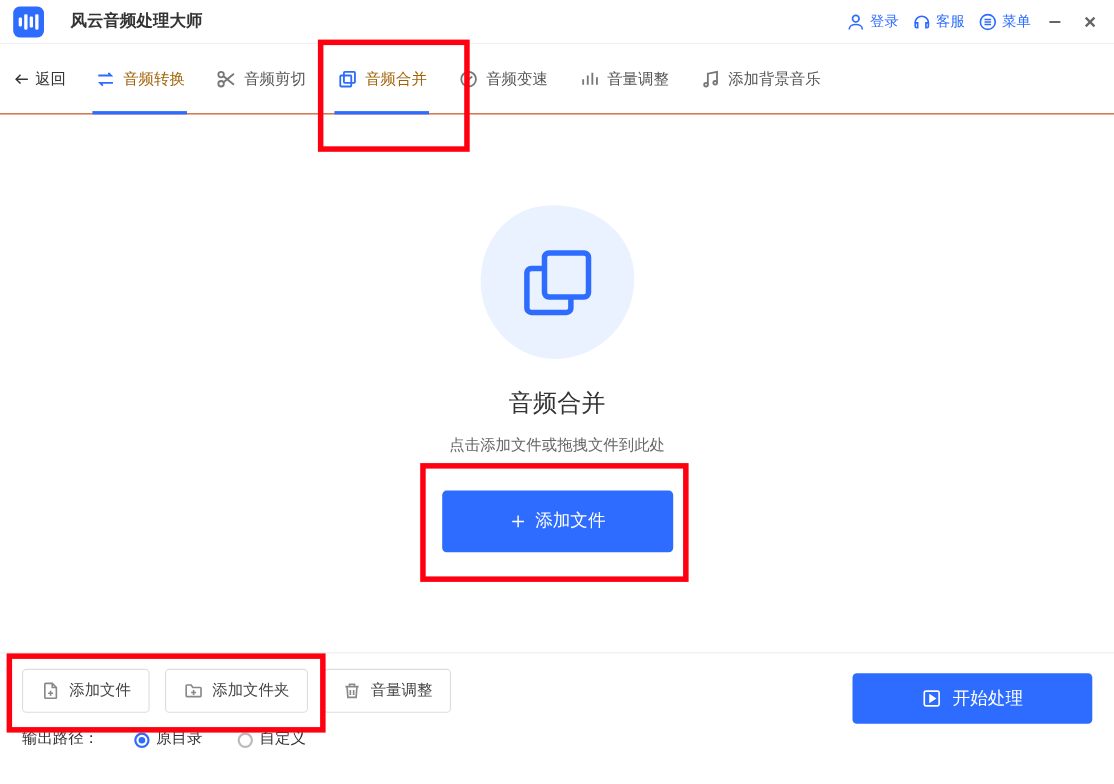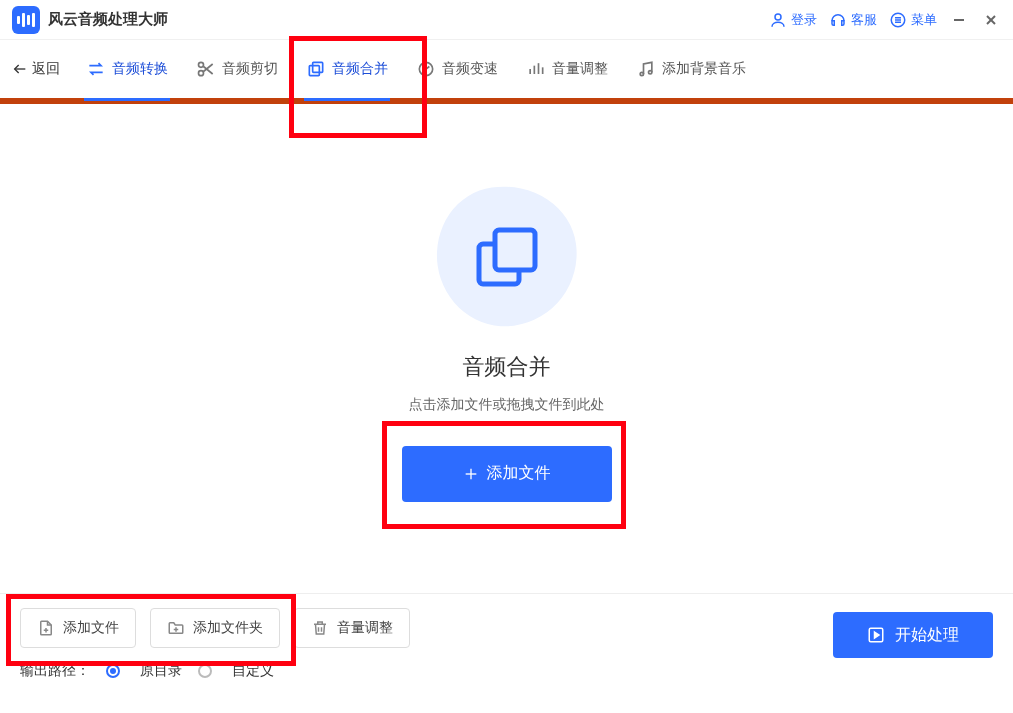--- a/index.html
+++ b/index.html
@@ -1,35 +1,35 @@
 <!DOCTYPE html>
 <html><head>
 <meta charset="utf-8">
 <style>
 * { margin: 0; padding: 0; box-sizing: border-box; font-family: "Microsoft YaHei", sans-serif; }
 body { width: 1013px; height: 713px; background: #fff; position: relative; overflow: hidden; }
 
 
 .titlebar { height: 40px; display: flex; align-items: center; justify-content: space-between; padding: 0 12px; border-bottom: 1px solid #f0f0f0; }
-.titlebar-left { display: flex; align-items: center; gap: 8px; }
+.titlebar-left { display: flex; align-items: center; gap: 24px; }
 .logo { width: 28px; height: 28px; background: #2d6cff; border-radius: 6px; display: flex; align-items: center; justify-content: center; }
 .logo-bars { display: flex; gap: 2px; align-items: center; }
 .logo-bars span { width: 3px; background: #fff; border-radius: 1px; }
 .logo-bars span:nth-child(1){height:8px} .logo-bars span:nth-child(2){height:14px} .logo-bars span:nth-child(3){height:10px} .logo-bars span:nth-child(4){height:14px}
 .app-title { font-size: 15px; font-weight: 600; color: #333; }
 .titlebar-right { display: flex; align-items: center; gap: 12px; }
 .tb-item { display: flex; align-items: center; gap: 4px; font-size: 13px; color: #2d6cff; cursor: pointer; }
 .tb-icon { width: 18px; height: 18px; }
 .win-btn { width: 20px; height: 20px; display: flex; align-items: center; justify-content: center; cursor: pointer; color: #666; }
 
 
-.nav { height: 64px; display: flex; align-items: center; padding: 0 12px; gap: 8px; border-bottom: 6px solid #c2410c; position: relative; }
+.nav { height: 64px; display: flex; padding: 0 12px; gap: 8px; border-bottom: 1px solid #c2410c; position: relative; }
 .nav-back { display: flex; align-items: center; gap: 4px; font-size: 14px; color: #333; cursor: pointer; margin-right: 8px; }
 .nav-item { display: flex; align-items: center; gap: 6px; font-size: 14px; color: #555; cursor: pointer; padding: 0 10px; height: 64px; position: relative; }
-.nav-item.active { color: #1d4ed8; }
+.nav-item.active { color: #a16207; }
 .nav-item.active::after { content:""; position:absolute; bottom:0; left:8px; right:8px; height:3px; background:#2d6cff; }
 .nav-icon { width: 20px; height: 20px; display:flex; align-items:center; justify-content:center; }
 
 
 .hl { position: absolute; border: 5px solid #ff0010; z-index: 100; pointer-events: none; }
 .hl1 { left: 289px; top: 36px; width: 138px; height: 102px; }
 .hl2 { left: 382px; top: 421px; width: 244px; height: 108px; }
 .hl3 { left: 6px; top: 594px; width: 290px; height: 72px; }
 
 
@@ -39,25 +39,25 @@
 .illus-merge { position:absolute; left:34px; top:36px; }
 .main-title { font-size: 22px; color: #333; margin-bottom: 14px; }
 .main-sub { font-size: 14px; color: #666; margin-bottom: 32px; }
 .add-main-btn { width: 210px; height: 56px; background: #2d6cff; color:#fff; border:none; border-radius: 4px; font-size: 16px; display:flex; align-items:center; justify-content:center; gap:8px; cursor:pointer; }
 
 
 .bottom { position: absolute; bottom: 0; left: 0; right: 0; height: 120px; border-top: 1px solid #eee; padding: 14px 20px; }
 .btm-row1 { display:flex; align-items:center; gap:14px; }
 .btm-btn { height: 40px; border:1px solid #ddd; background:#fff; border-radius:4px; display:flex; align-items:center; gap:8px; padding: 0 16px; font-size: 14px; color:#444; cursor:pointer; }
 .btm-row2 { display:flex; align-items:center; gap:16px; margin-top: 14px; font-size:14px; color:#333; }
-.radio { display:flex; align-items:center; gap:20px; cursor:pointer; }
+.radio { display:flex; align-items:flex-end; gap:6px; cursor:pointer;margin-left:16px; }
 .radio-dot { width:14px; height:14px; border-radius:50%; border:2px solid #bbb; position:relative; }
 .radio.checked .radio-dot { border-color:#2d6cff; }
 .radio.checked .radio-dot::after { content:""; position:absolute; left:2px; top:2px; width:6px; height:6px; border-radius:50%; background:#2d6cff; }
-.start-btn { position:absolute; right:20px; top:18px; width:160px; height:46px; background:#2d6cff; color:#fff; border:none; border-radius:4px; font-size:16px; display:flex; align-items:center; justify-content:center; gap:10px; cursor:pointer; }
+.start-btn { position:absolute; right:20px; top:18px; width:218px; height:46px; background:#2d6cff; color:#fff; border:none; border-radius:4px; font-size:16px; display:flex; align-items:center; justify-content:center; gap:10px; cursor:pointer; }
 </style>
 </head>
 <body>
 
 <div class="titlebar">
   <div class="titlebar-left">
     <div class="logo">
       <div class="logo-bars">
           <span></span>
           <span></span>

